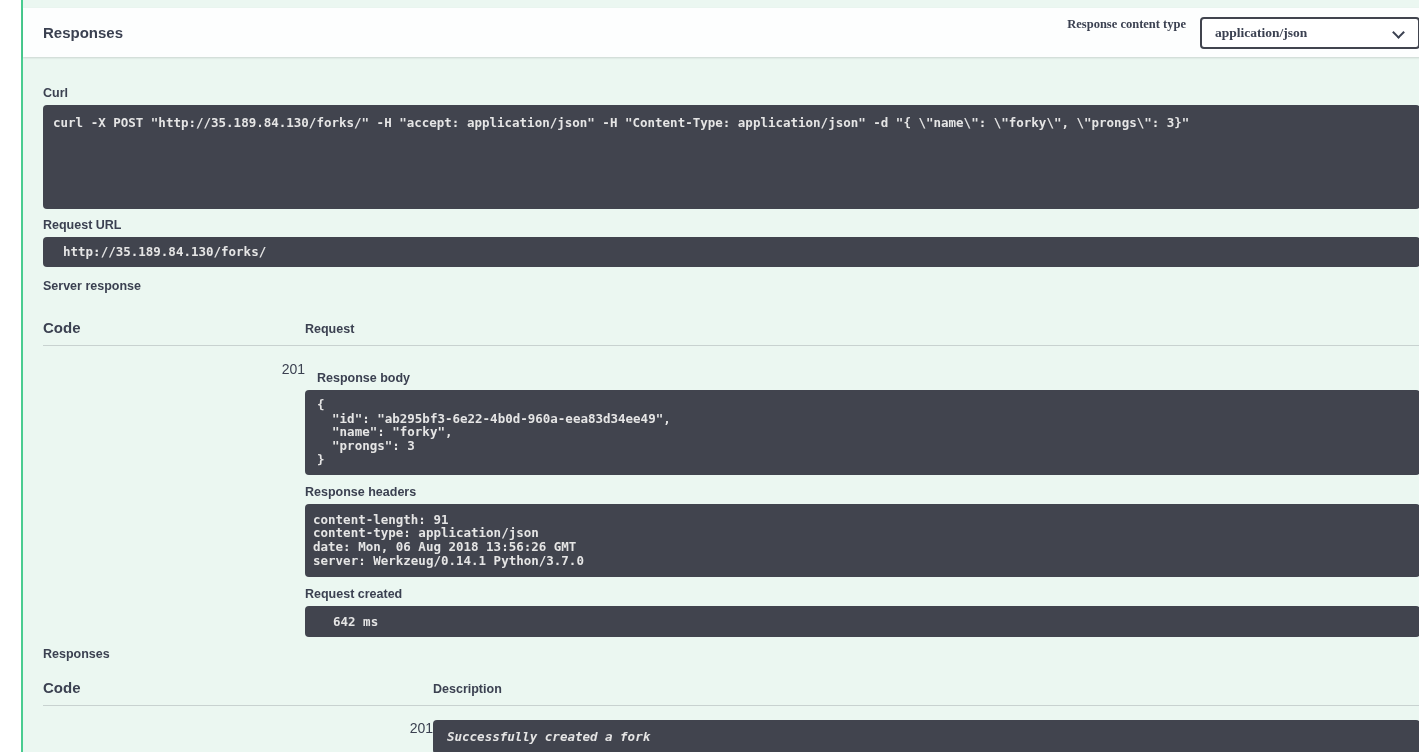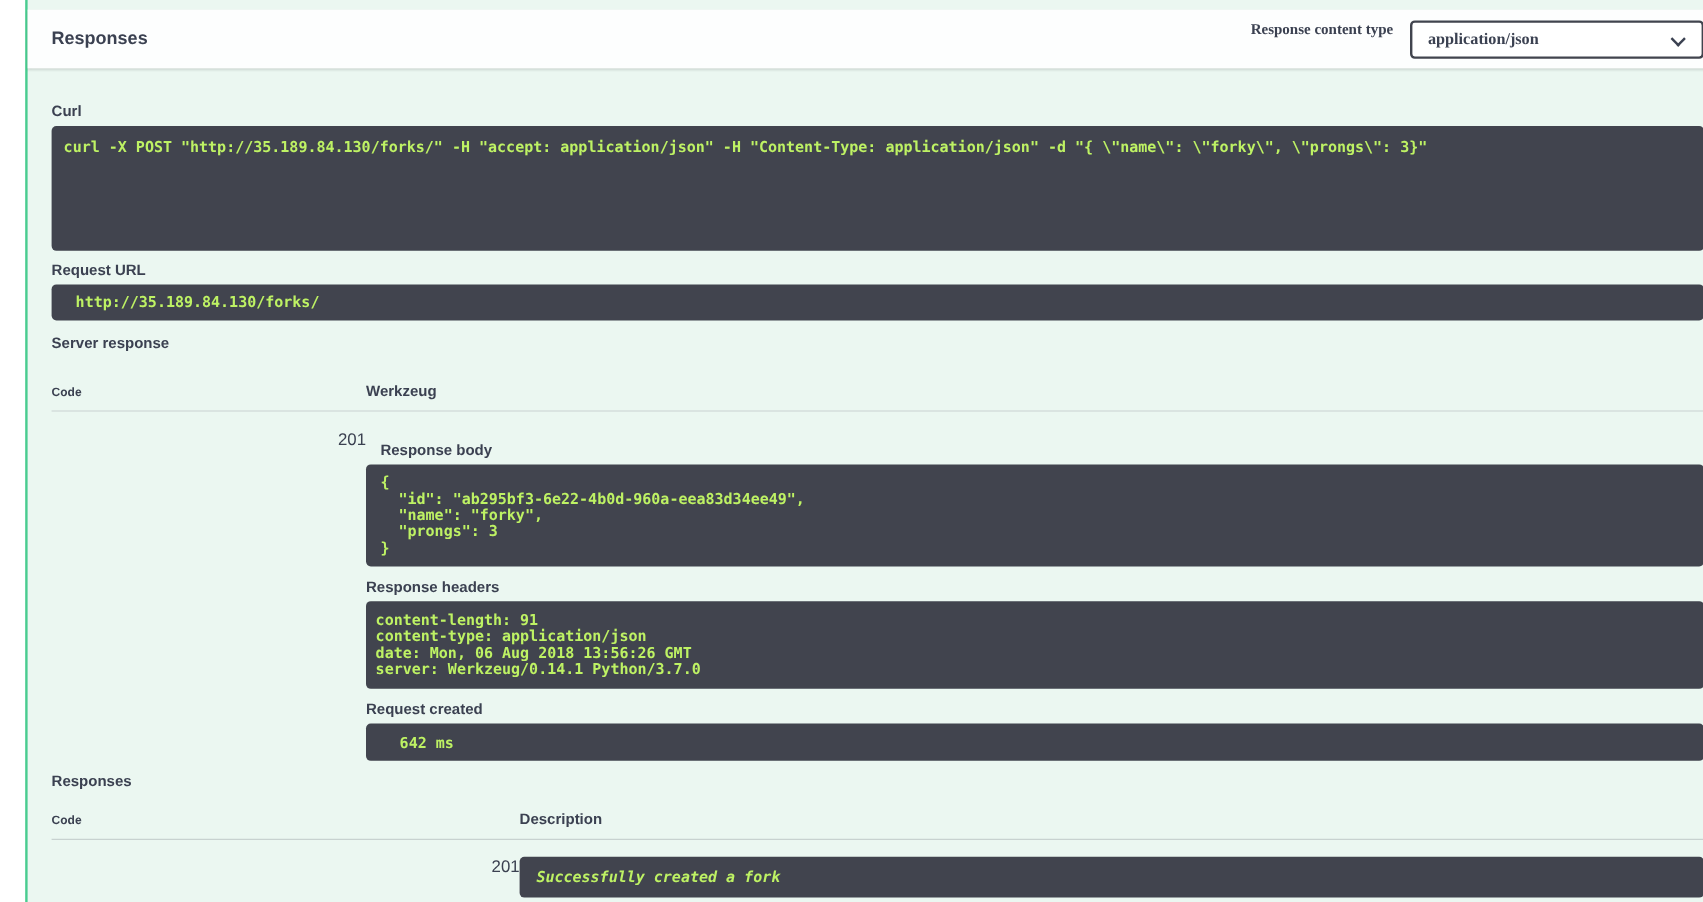--- a/index.html
+++ b/index.html
@@ -21,45 +21,45 @@
     background:rgba(255,255,255,.88);
     box-shadow:0 1px 2px rgba(0,0,0,.14);
     display:flex; align-items:center; justify-content:space-between;
     padding:0 12px 0 20px;
     position:relative; z-index:2;
   }
   .section-title { font-size:15px; font-weight:bold; }
   .ct-wrap { display:flex; align-items:flex-start;font-family:Liberation Serif, serif; }
   .ct-label { font-size:12.5px; font-weight:bold; margin-right:14px; }
   .select {
-    position:relative; width:245px; height:32px;
+    position:relative; width:220px; height:32px;
     border:2px solid #41444e; border-radius:4px;
     background:#fff; display:flex; align-items:center;
     padding:0 34px 0 13px; cursor:pointer;
   }
   .select-value { font-size:13.5px; font-weight:bold; }
   .chevron {
     position:absolute; right:15px; top:9px;
     width:9px; height:9px;
     border-right:2px solid #3b4151; border-bottom:2px solid #3b4151;
     transform:rotate(45deg);
   }
   .body-pad { padding:29px 12px 0 20px; }
   .lbl { font-size:12.5px; font-weight:bold; margin-bottom:5px; }
   pre.dark {
-    background:#41444e; color:#bef264; border-radius:4px;
+    background:#41444e; color:#e5e5e5; border-radius:4px;
     font-family:"DejaVu Sans Mono", monospace;
     font-weight:bold; font-size:12.5px; line-height:1.1;
     white-space:pre-wrap; word-break:break-all;
   }
   .curl-block   { padding:11px 10px; min-height:104px; margin-bottom:9px; }
   .url-block    { padding:8px 20px;  margin-bottom:12px; }
   .flexrow { display:flex; }
   .thead { margin-top:26px; padding-bottom:9px; border-bottom:1px solid rgba(59,65,81,.2); align-items:baseline; }
-  .col-code-h { font-size:10px; font-weight:bold; }
+  .col-code-h { font-size:15px; font-weight:bold; }
   .col-sub-h  { font-size:12.5px; font-weight:bold; }
   .srv-col-1 { width:262px; flex:none; }
   .rsp-col-1 { width:390px; flex:none; }
   .col-rest { flex:1; min-width:0; }
   .trow { padding-top:15px; }
   .code-val { font-size:14px;text-align:right; }
   .details .lbl { margin-top:10px; }
   .details .lbl:first-child { margin-top:10px;padding-left:12px; }
   .body-block     { padding:8px 12px; }
   .headers-block  { padding:9px 8px; }
@@ -89,21 +89,21 @@
     <div class="lbl">Curl</div>
     <pre class="dark curl-block">curl -X POST "http://35.189.84.130/forks/" -H "accept: application/json" -H "Content-Type: application/json" -d "{ \"name\": \"forky\", \"prongs\": 3}"</pre>
 
     <div class="lbl">Request URL</div>
     <pre class="dark url-block">http://35.189.84.130/forks/</pre>
 
     <div class="lbl" style="margin-bottom:0;">Server response</div>
 
     <div class="flexrow thead">
       <div class="srv-col-1 col-code-h">Code</div>
-      <div class="col-rest col-sub-h">Werkzeug</div>
+      <div class="col-rest col-sub-h">Request</div>
     </div>
 
     <div class="flexrow trow">
       <div class="srv-col-1 code-val">201</div>
       <div class="col-rest details">
         <div class="lbl">Response body</div>
         <pre class="dark body-block">{
   "id": "ab295bf3-6e22-4b0d-960a-eea83d34ee49",
   "name": "forky",
   "prongs": 3

